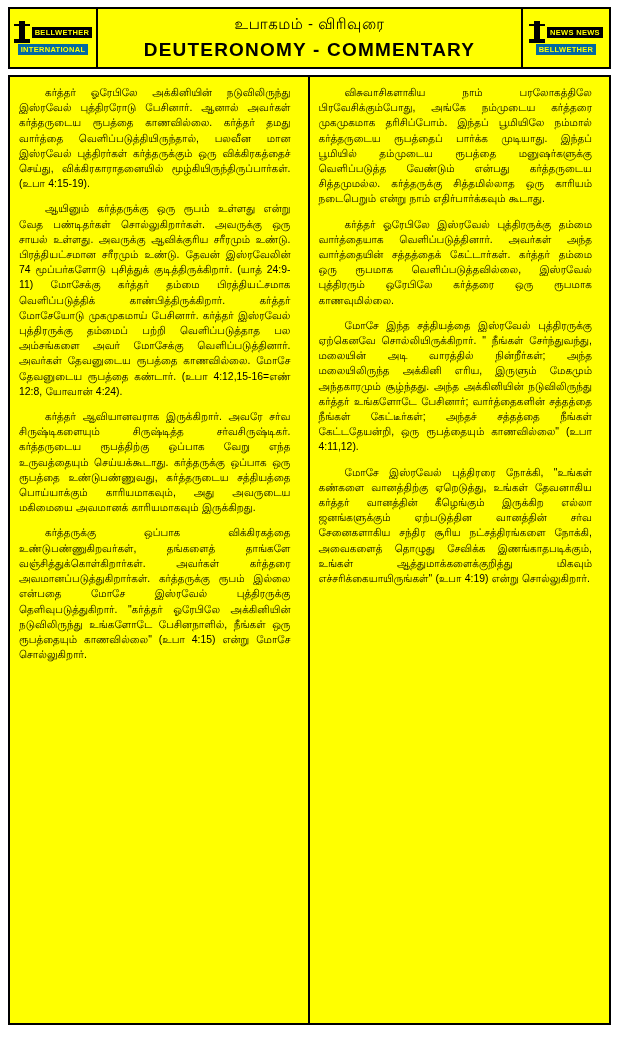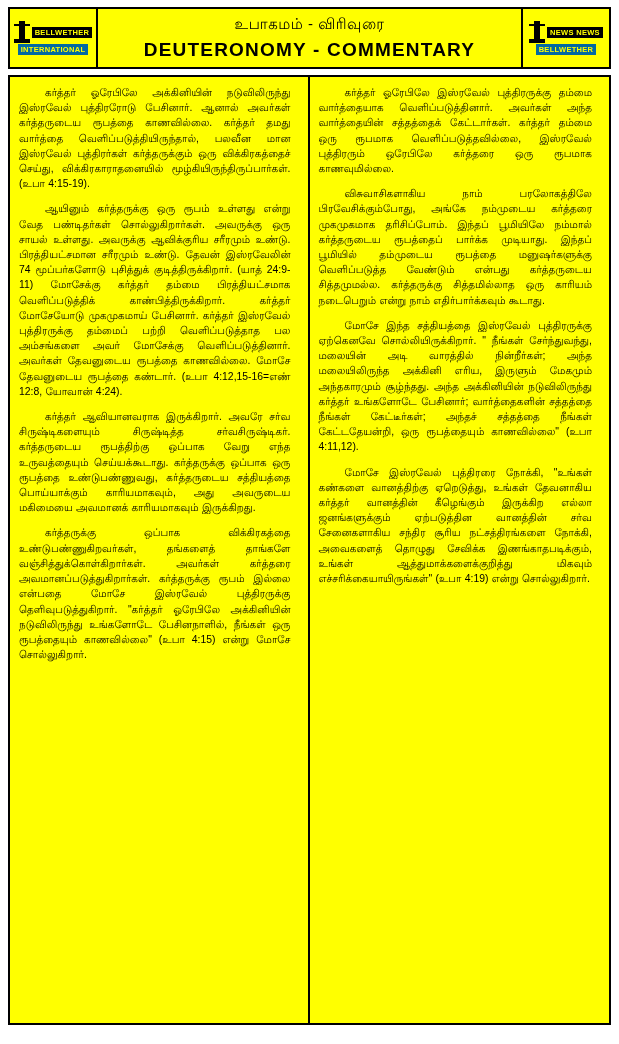--- a/index.html
+++ b/index.html
@@ -185,21 +185,21 @@
   <div class="content">
 
     <div class="col left">
       <p class="para">கர்த்தர் ஓரேபிலே அக்கினியின் நடுவிலிருந்து இஸ்ரவேல் புத்திரரோடு பேசினார். ஆனால் அவர்கள் கர்த்தருடைய ரூபத்தை காணவில்லை. கர்த்தர் தமது வார்த்தை வெளிப்படுத்தியிருந்தால், பலவீன மான இஸ்ரவேல் புத்திரர்கள் கர்த்தருக்கும் ஒரு விக்கிரகத்தைச் செய்து, விக்கிரகாராதனையில் மூழ்கியிருந்திருப்பார்கள். (உபா 4:15-19).</p>
       <p class="para">ஆயினும் கர்த்தருக்கு ஒரு ரூபம் உள்ளது என்று வேத பண்டிதர்கள் சொல்லுகிறார்கள். அவருக்கு ஒரு சாயல் உள்ளது. அவருக்கு ஆவிக்குரிய சரீரமும் உண்டு. பிரத்தியட்சமான சரீரமும் உண்டு. தேவன் இஸ்ரவேலின் 74 மூப்பர்களோடு புசித்துக் குடித்திருக்கிறார். (யாத் 24:9-11) மோசேக்கு கர்த்தர் தம்மை பிரத்தியட்சமாக வெளிப்படுத்திக் காண்பித்திருக்கிறார். கர்த்தர் மோசேயோடு முகமுகமாய் பேசினார். கர்த்தர் இஸ்ரவேல் புத்திரருக்கு தம்மைப் பற்றி வெளிப்படுத்தாத பல அம்சங்களை அவர் மோசேக்கு வெளிப்படுத்தினார். அவர்கள் தேவனுடைய ரூபத்தை காணவில்லை. மோசே தேவனுடைய ரூபத்தை கண்டார். (உபா 4:12,15-16=எண் 12:8, யோவான் 4:24).</p>
       <p class="para">கர்த்தர் ஆவியானவராக இருக்கிறார். அவரே சர்வ சிருஷ்டிகளையும் சிருஷ்டித்த சர்வசிருஷ்டிகர். கர்த்தருடைய ரூபத்திற்கு ஒப்பாக வேறு எந்த உருவத்தையும் செய்யக்கூடாது. கர்த்தருக்கு ஒப்பாக ஒரு ரூபத்தை உண்டுபண்ணுவது, கர்த்தருடைய சத்தியத்தை பொய்யாக்கும் காரியமாகவும், அது அவருடைய மகிமையை அவமானக் காரியமாகவும் இருக்கிறது.</p>
       <p class="para">கர்த்தருக்கு ஒப்பாக விக்கிரகத்தை உண்டுபண்ணுகிறவர்கள், தங்களைத் தாங்களே வஞ்சித்துக்கொள்கிறார்கள். அவர்கள் கர்த்தரை அவமானப்படுத்துகிறார்கள். கர்த்தருக்கு ரூபம் இல்லை என்பதை மோசே இஸ்ரவேல் புத்திரருக்கு தெளிவுபடுத்துகிறார். "கர்த்தர் ஓரேபிலே அக்கினியின் நடுவிலிருந்து உங்களோடே பேசினநாளில், நீங்கள் ஒரு ரூபத்தையும் காணவில்லை" (உபா 4:15) என்று மோசே சொல்லுகிறார்.</p>
     </div>
 
     <div class="col right">
+      <p class="para">விசுவாசிகளாகிய நாம் பரலோகத்திலே பிரவேசிக்கும்போது, அங்கே நம்முடைய கர்த்தரை முகமுகமாக தரிசிப்போம். இந்தப் பூமியிலே நம்மால் கர்த்தருடைய ரூபத்தைப் பார்க்க முடியாது. இந்தப் பூமியில் தம்முடைய ரூபத்தை மனுஷர்களுக்கு வெளிப்படுத்த வேண்டும் என்பது கர்த்தருடைய சித்தமுமல்ல. கர்த்தருக்கு சித்தமில்லாத ஒரு காரியம் நடைபெறும் என்று நாம் எதிர்பார்க்கவும் கூடாது.</p>
       <p class="para">கர்த்தர் ஓரேபிலே இஸ்ரவேல் புத்திரருக்கு தம்மை வார்த்தையாக வெளிப்படுத்தினார். அவர்கள் அந்த வார்த்தையின் சத்தத்தைக் கேட்டார்கள். கர்த்தர் தம்மை ஒரு ரூபமாக வெளிப்படுத்தவில்லை, இஸ்ரவேல் புத்திரரும் ஒரேபிலே கர்த்தரை ஒரு ரூபமாக காணவுமில்லை.</p>
-      <p class="para">விசுவாசிகளாகிய நாம் பரலோகத்திலே பிரவேசிக்கும்போது, அங்கே நம்முடைய கர்த்தரை முகமுகமாக தரிசிப்போம். இந்தப் பூமியிலே நம்மால் கர்த்தருடைய ரூபத்தைப் பார்க்க முடியாது. இந்தப் பூமியில் தம்முடைய ரூபத்தை மனுஷர்களுக்கு வெளிப்படுத்த வேண்டும் என்பது கர்த்தருடைய சித்தமுமல்ல. கர்த்தருக்கு சித்தமில்லாத ஒரு காரியம் நடைபெறும் என்று நாம் எதிர்பார்க்கவும் கூடாது.</p>
       <p class="para">மோசே இந்த சத்தியத்தை இஸ்ரவேல் புத்திரருக்கு ஏற்கெனவே சொல்லியிருக்கிறார். " நீங்கள் சேர்ந்துவந்து, மலையின் அடி வாரத்தில் நின்றீர்கள்; அந்த மலையிலிருந்த அக்கினி எரிய, இருளும் மேகமும் அந்தகாரமும் சூழ்ந்தது. அந்த அக்கினியின் நடுவிலிருந்து கர்த்தர் உங்களோடே பேசினார்; வார்த்தைகளின் சத்தத்தை நீங்கள் கேட்டீர்கள்; அந்தச் சத்தத்தை நீங்கள் கேட்டதேயன்றி, ஒரு ரூபத்தையும் காணவில்லை" (உபா 4:11,12).</p>
       <p class="para">மோசே இஸ்ரவேல் புத்திரரை நோக்கி, "உங்கள் கண்களை வானத்திற்கு ஏறெடுத்து, உங்கள் தேவனாகிய கர்த்தர் வானத்தின் கீழெங்கும் இருக்கிற எல்லா ஜனங்களுக்கும் ஏற்படுத்தின வானத்தின் சர்வ சேனைகளாகிய சந்திர சூரிய நட்சத்திரங்களை நோக்கி, அவைகளைத் தொழுது சேவிக்க இணங்காதபடிக்கும், உங்கள் ஆத்துமாக்களைக்குறித்து மிகவும் எச்சரிக்கையாயிருங்கள்" (உபா 4:19) என்று சொல்லுகிறார்.</p>
     </div>
 
   </div>
 
 </div>
 
 </body></html>

